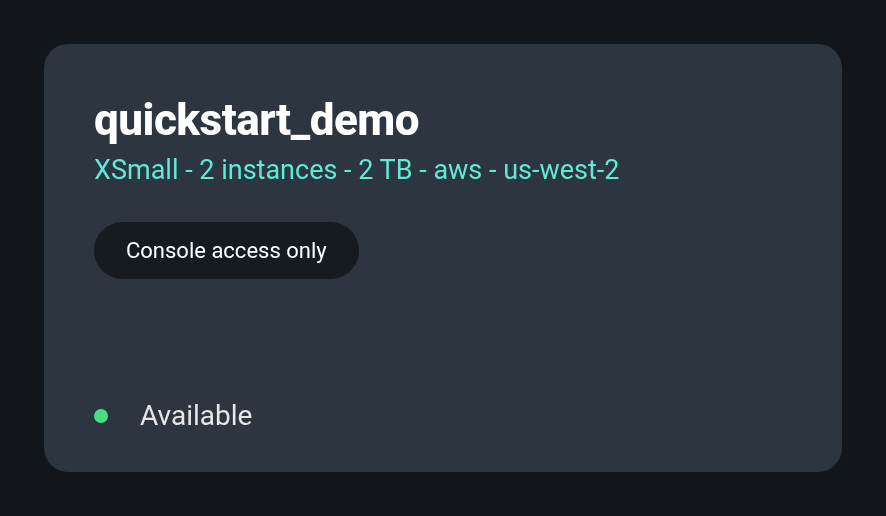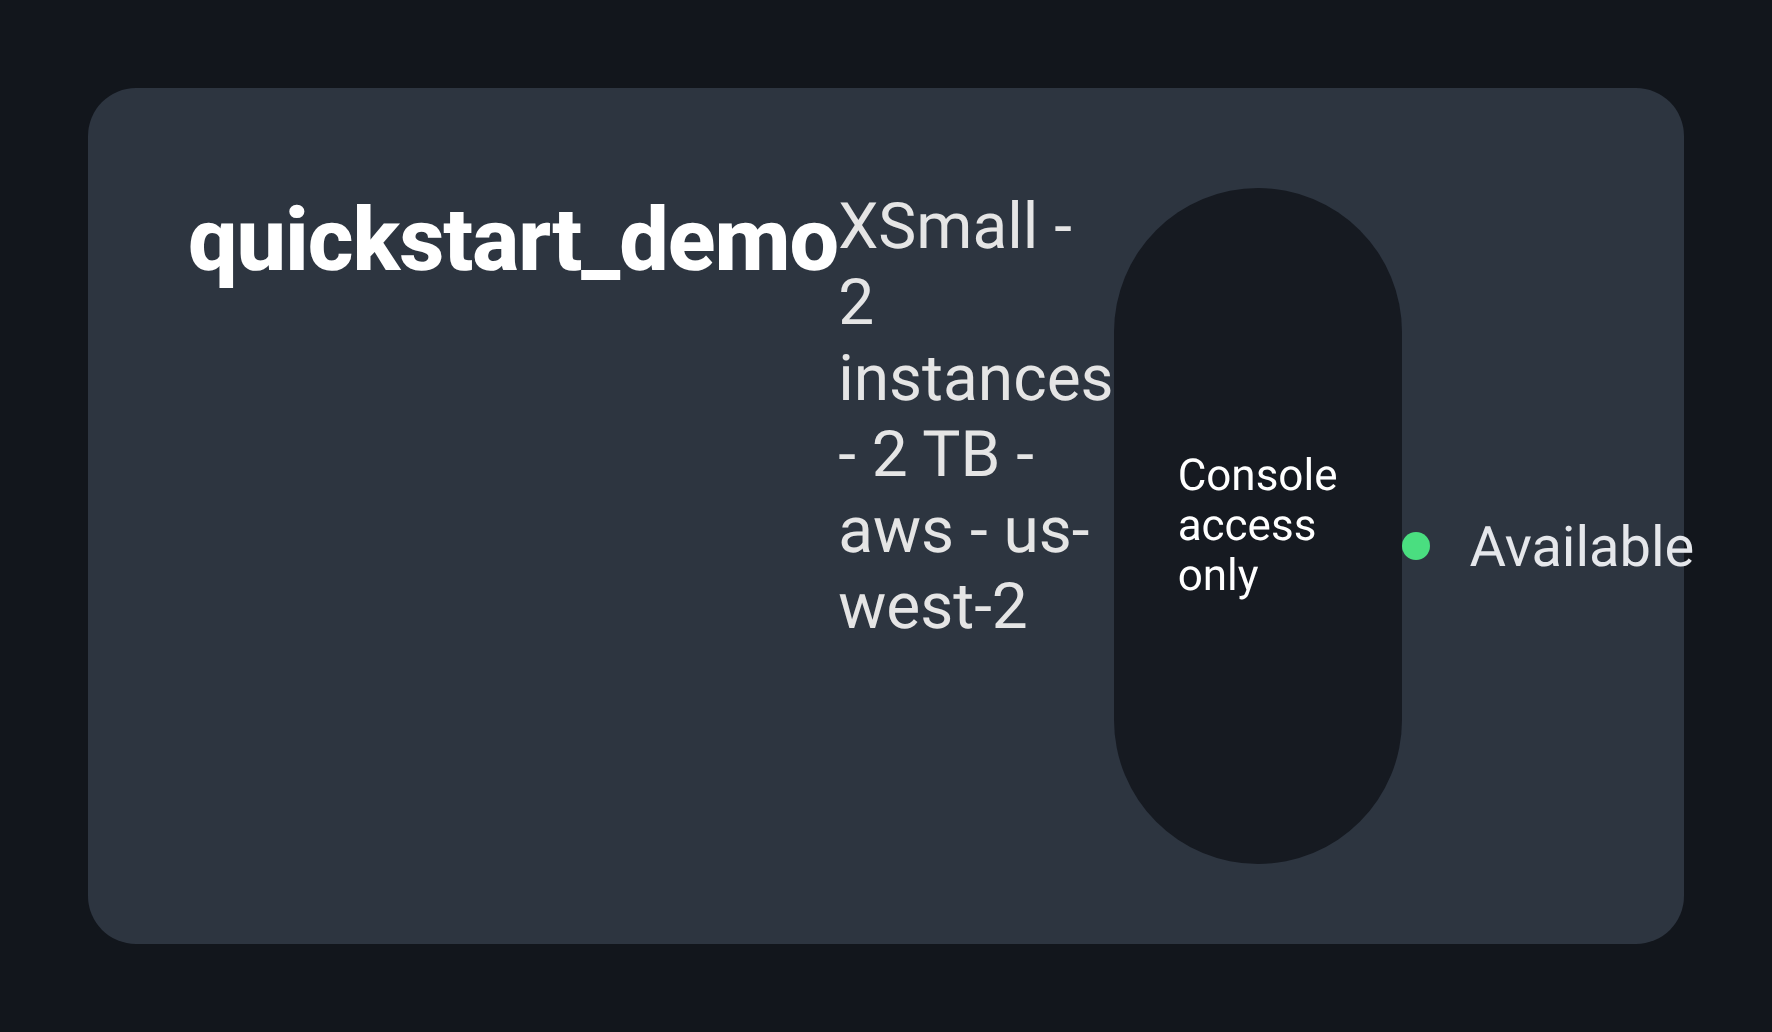--- a/index.html
+++ b/index.html
@@ -13,52 +13,53 @@
       background: #12161c;
       font-family: -apple-system, BlinkMacSystemFont, "Segoe UI", Roboto, Helvetica, Arial, sans-serif;
       padding: 44px;
     }
     .card {
       background: #2d3540;
       border-radius: 24px;
       padding: 50px 50px 40px 50px;
       height: 100%;
       display: flex;
+      flex-direction: column;
     }
     .title {
       font-size: 44px;
       font-weight: 800;
       color: #ffffff;
       letter-spacing: -0.5px;
       margin-bottom: 8px;
     }
     .subtitle {
-      font-size: 32px;
+      font-size: 27px;
       font-weight: 400;
-      color: #e5e5e5;
+      color: #5eead4;
       margin-bottom: 36px;
     }
     .badge {
       display: inline-flex;
       align-items: center;
       background: #161a21;
       color: #ffffff;
       font-size: 22px;
       font-weight: 400;
       padding: 16px 32px;
       border-radius: 999px;
       width: fit-content;
     }
     .spacer {
       flex: 1;
     }
     .status-row {
       display: flex;
       align-items: center;
-      gap: 20px;
+      gap: 32px;
       margin-top: 20px;
     }
     .status-dot {
       width: 14px;
       height: 14px;
       border-radius: 50%;
       background: #4ade80;
     }
     .status-text {
       font-size: 28px;

